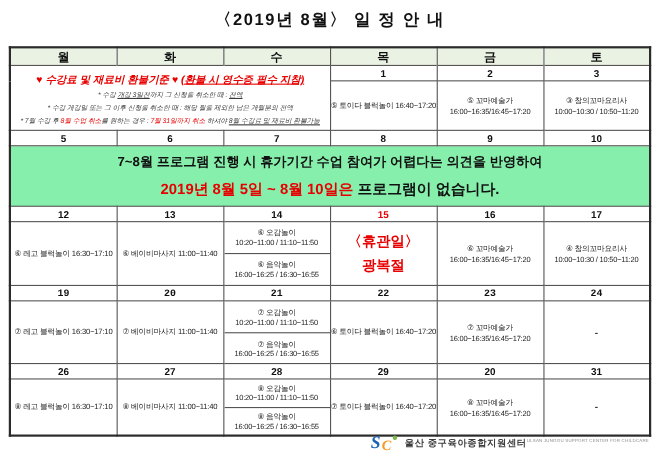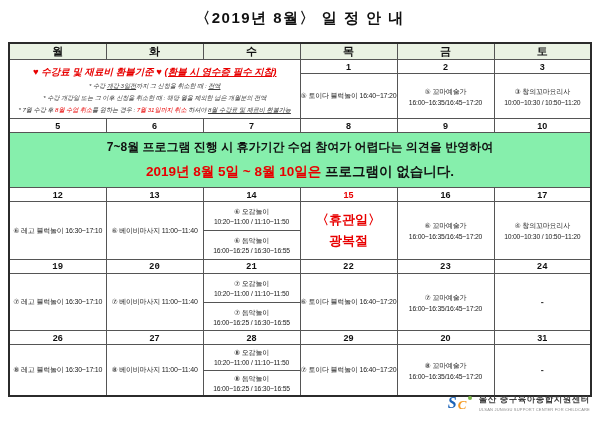--- a/index.html
+++ b/index.html
@@ -43,21 +43,21 @@
   .nt-l2{font-size:13.5px;font-weight:bold;margin-top:7px;color:#111;}
   .nt-l2 .red{color:#e80000;}
   td.dash{font-size:9px;font-weight:bold;color:#333;}
   .footer{
     position:absolute;right:10px;top:394px;display:flex;align-items:center;gap:5px;
   }
   .logo-mark{position:relative;width:26px;height:18px;display:inline-block;}
   .logo-s{position:absolute;left:0;top:0;font-size:16px;font-weight:bold;font-style:italic;color:#1c63b7;font-family:"Liberation Serif",serif;}
   .logo-c{position:absolute;left:10px;top:3px;font-size:13px;font-weight:bold;font-style:italic;color:#f59a23;font-family:"Liberation Serif",serif;}
   .logo-dot{position:absolute;left:20px;top:2px;width:4px;height:4px;border-radius:50%;background:#7ab648;}
-  .org{display:flex;flex-direction:column;align-items:flex-start;}
+  .org{display:flex;align-items:flex-start;}
   .org-kr{font-size:8.5px;font-weight:bold;color:#3d3d3d;letter-spacing:0.5px;}
   .org-en{font-size:4px;color:#8a8a8a;margin-top:1px;letter-spacing:0.2px;}
 </style>
 </head>
 <body>
 
 <div class="page-title">〈2019년 8월〉 일 정 안 내</div>
 
 <table class="cal">
 

